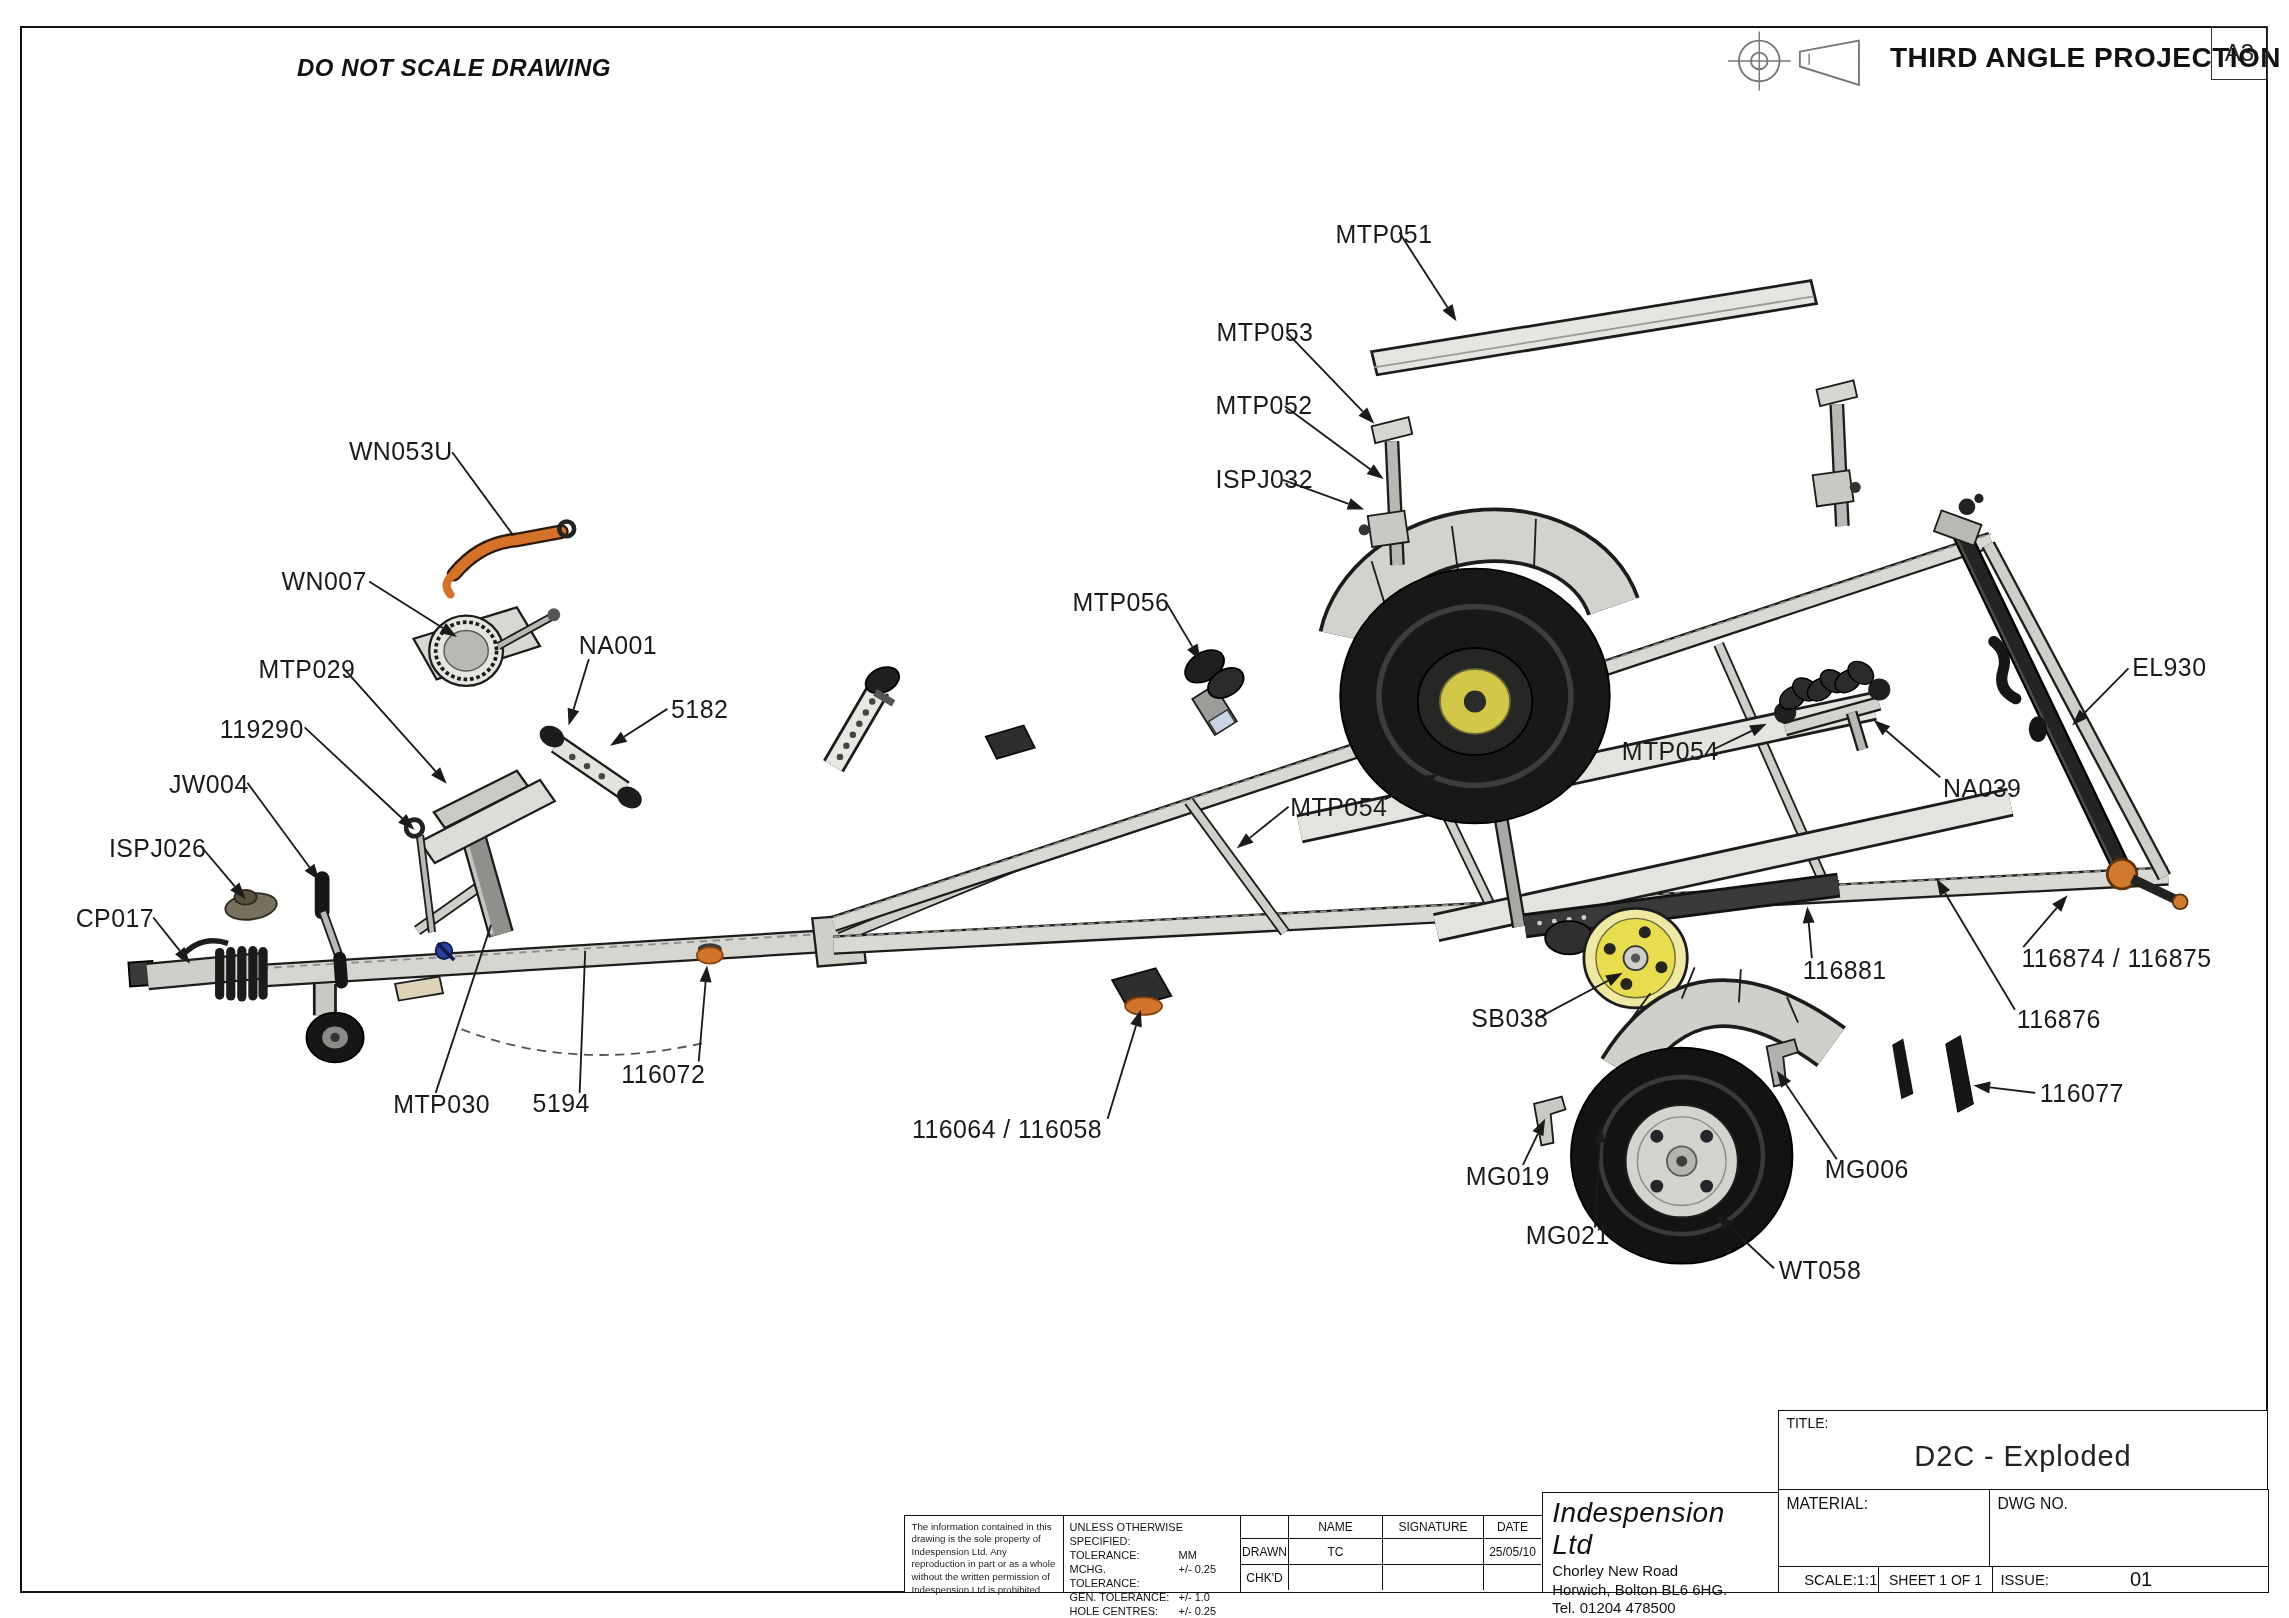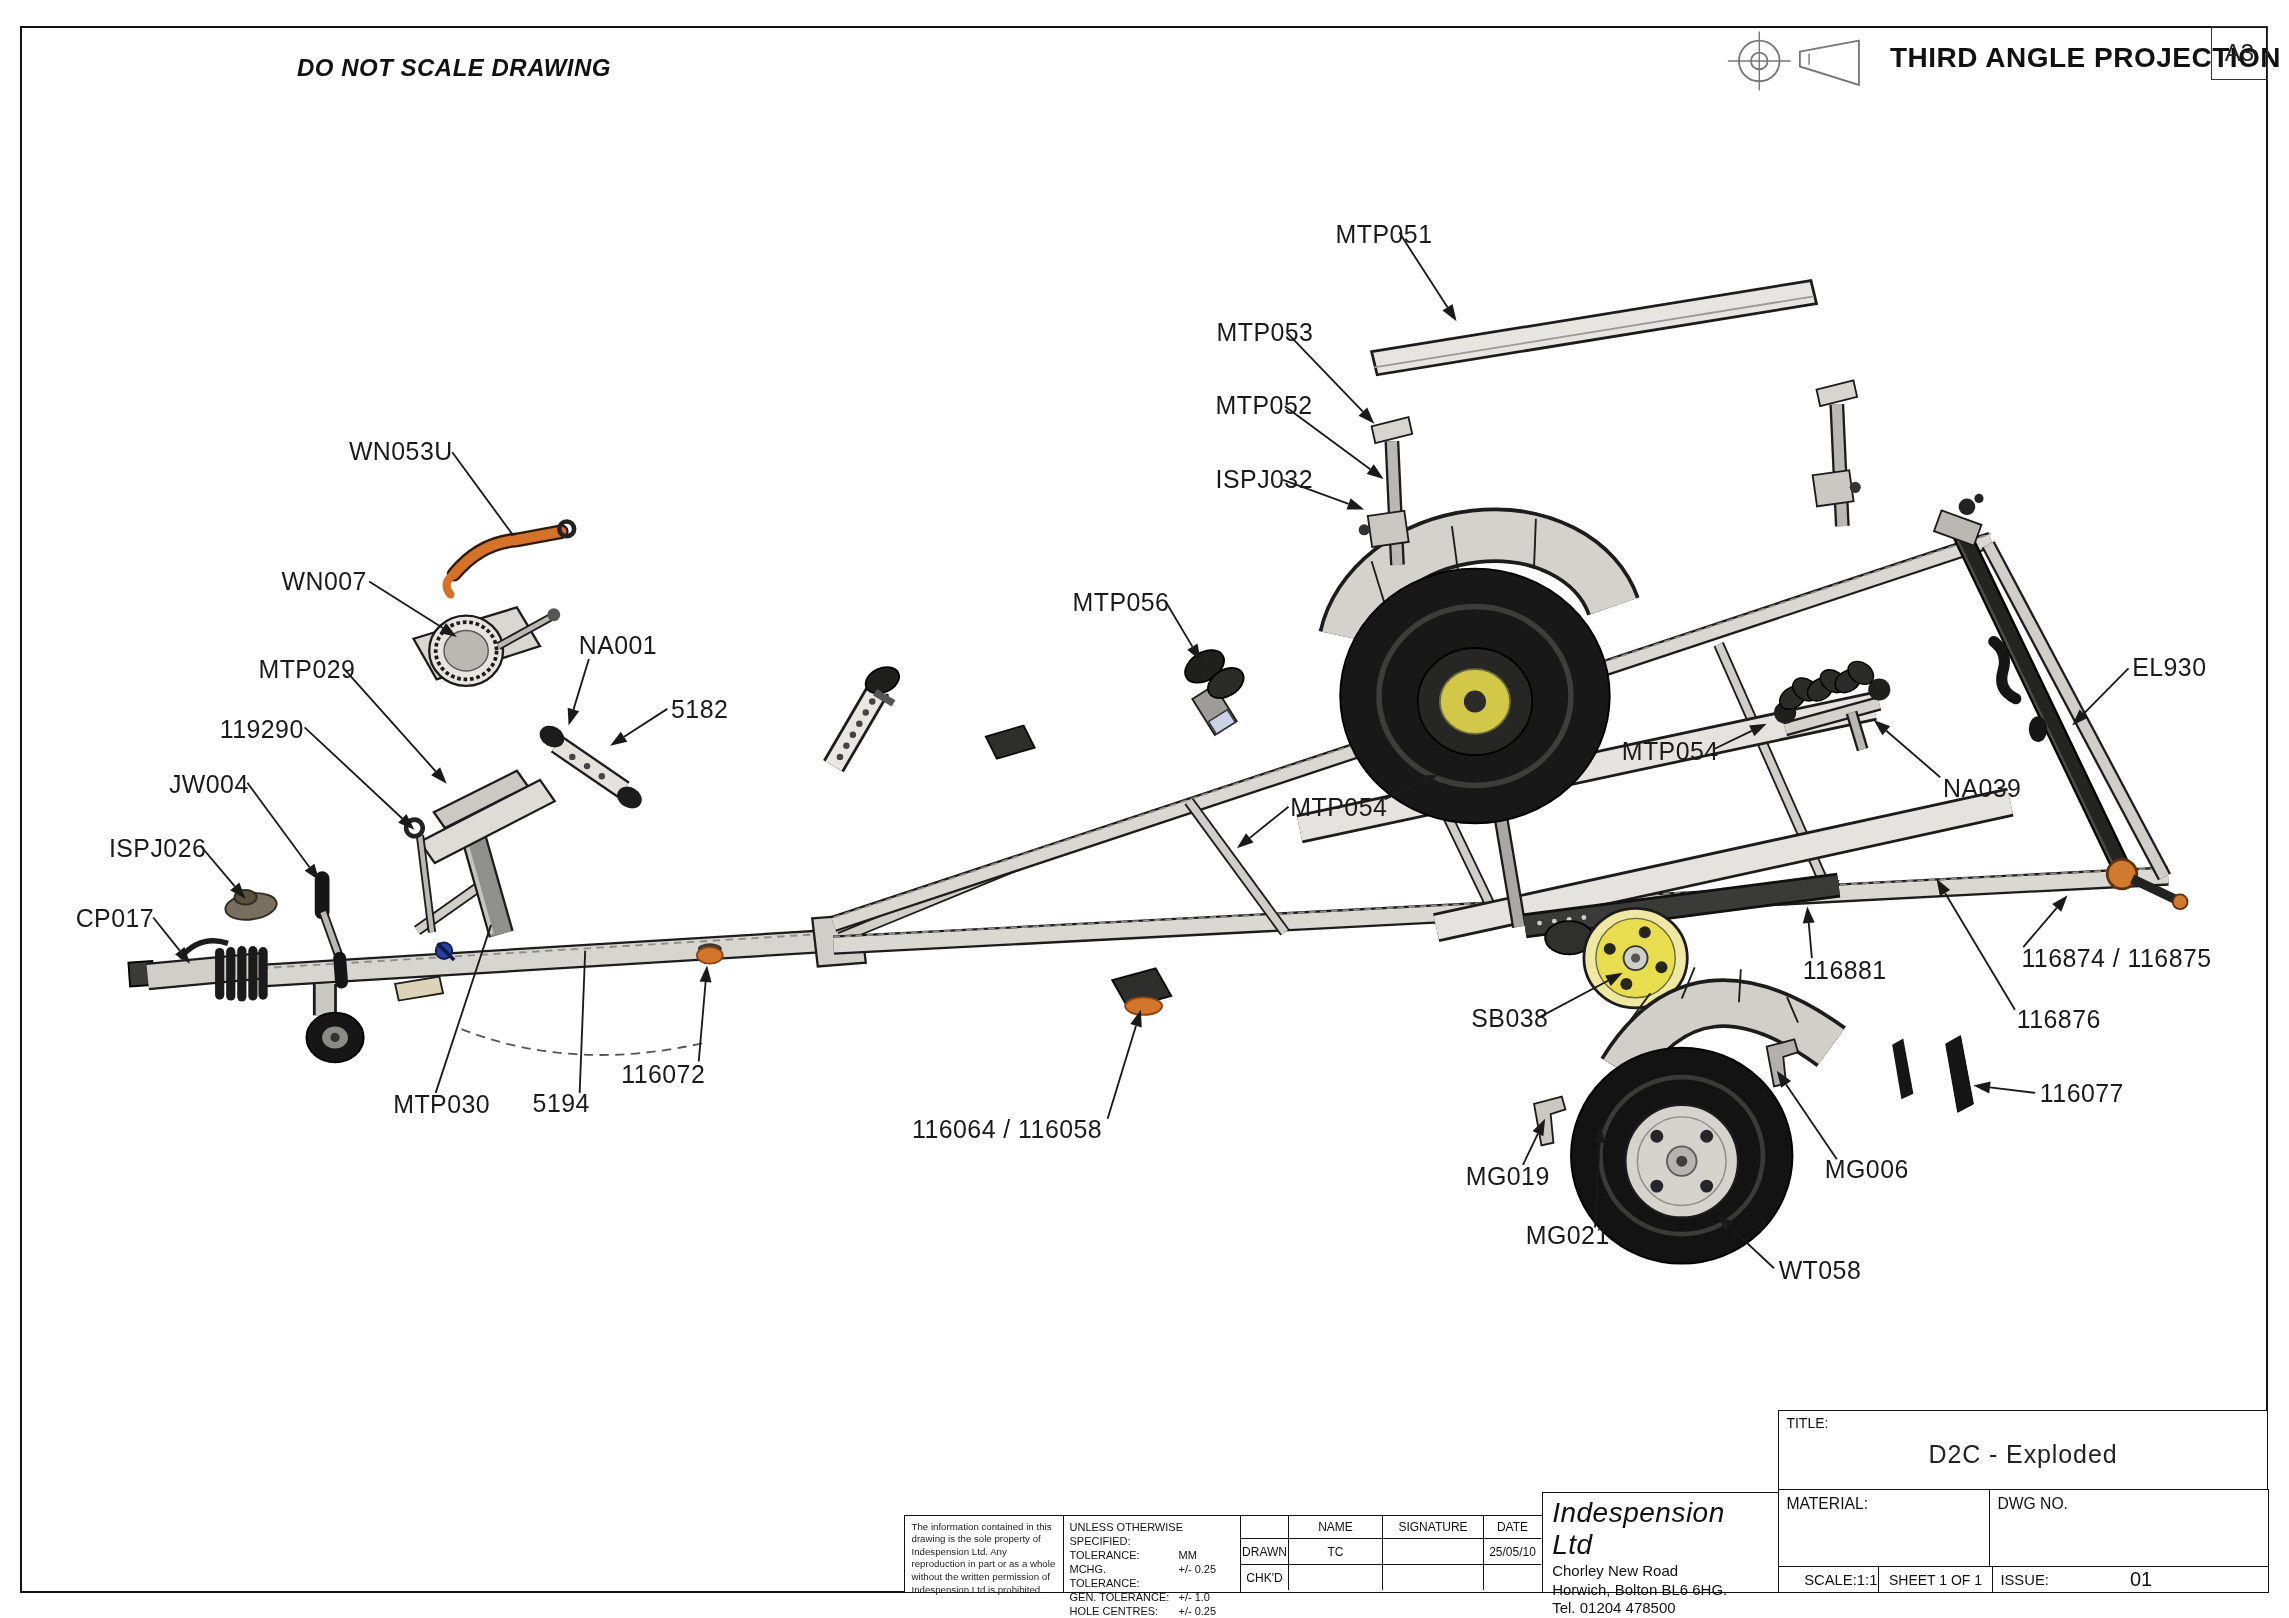--- a/index.html
+++ b/index.html
@@ -23,21 +23,21 @@
   .signoff-grid{display:grid;grid-template-columns:48px 94px 101px 57px;grid-template-rows:23px 26px 25px;}
   .signoff-grid .cell{border-right:0.9px solid #111;border-bottom:0.9px solid #111;
                       display:flex;align-items:center;justify-content:center;font-size:12px;}
   .signoff-grid .cell:nth-child(4n){border-right:none;}
   .signoff-grid .cell.lastrow{border-bottom:none;}
   .tb-company{left:1542px;top:1492px;width:238px;height:101px;padding:3.7px 9.2px;}
   .company-name{font-size:28px;font-style:italic;letter-spacing:0.5px;margin-bottom:1.8px;}
   .company-addr{font-size:15px;line-height:1.22;}
   .tb-title{left:1778px;top:1410px;width:490px;height:80px;padding:3.7px 7.4px;}
   .tb-title .small-label{font-size:14px;}
-  .tb-title .big-title{text-align:center;font-size:25px;margin-top:9.2px;letter-spacing:0.9px;color:#222;}
+  .tb-title .big-title{text-align:center;font-size:29px;margin-top:9.2px;letter-spacing:0.9px;color:#222;}
   .tb-material{left:1778px;top:1489px;width:212px;height:79px;padding:4.6px 7.4px;font-size:15.7px;}
   .tb-dwg{left:1989px;top:1489px;width:280px;height:79px;padding:4.6px 7.4px;font-size:15.7px;}
   .tb-scale{left:1778px;top:1566px;width:102px;height:27px;display:flex;align-items:center;
             justify-content:center;font-size:14.8px;padding-left:40px;}
   .tb-sheet{left:1878px;top:1566px;width:115px;height:27px;display:flex;align-items:center;
             justify-content:center;font-size:14px;}
   .tb-issue{left:1992px;top:1566px;width:277px;height:27px;display:flex;align-items:center;font-size:14.8px;}
   .tb-issue .issue-label{margin-left:7.4px;}
   .tb-issue .issue-val{position:absolute;left:137px;font-size:20px;}
   svg{position:absolute;left:0;top:0;}

